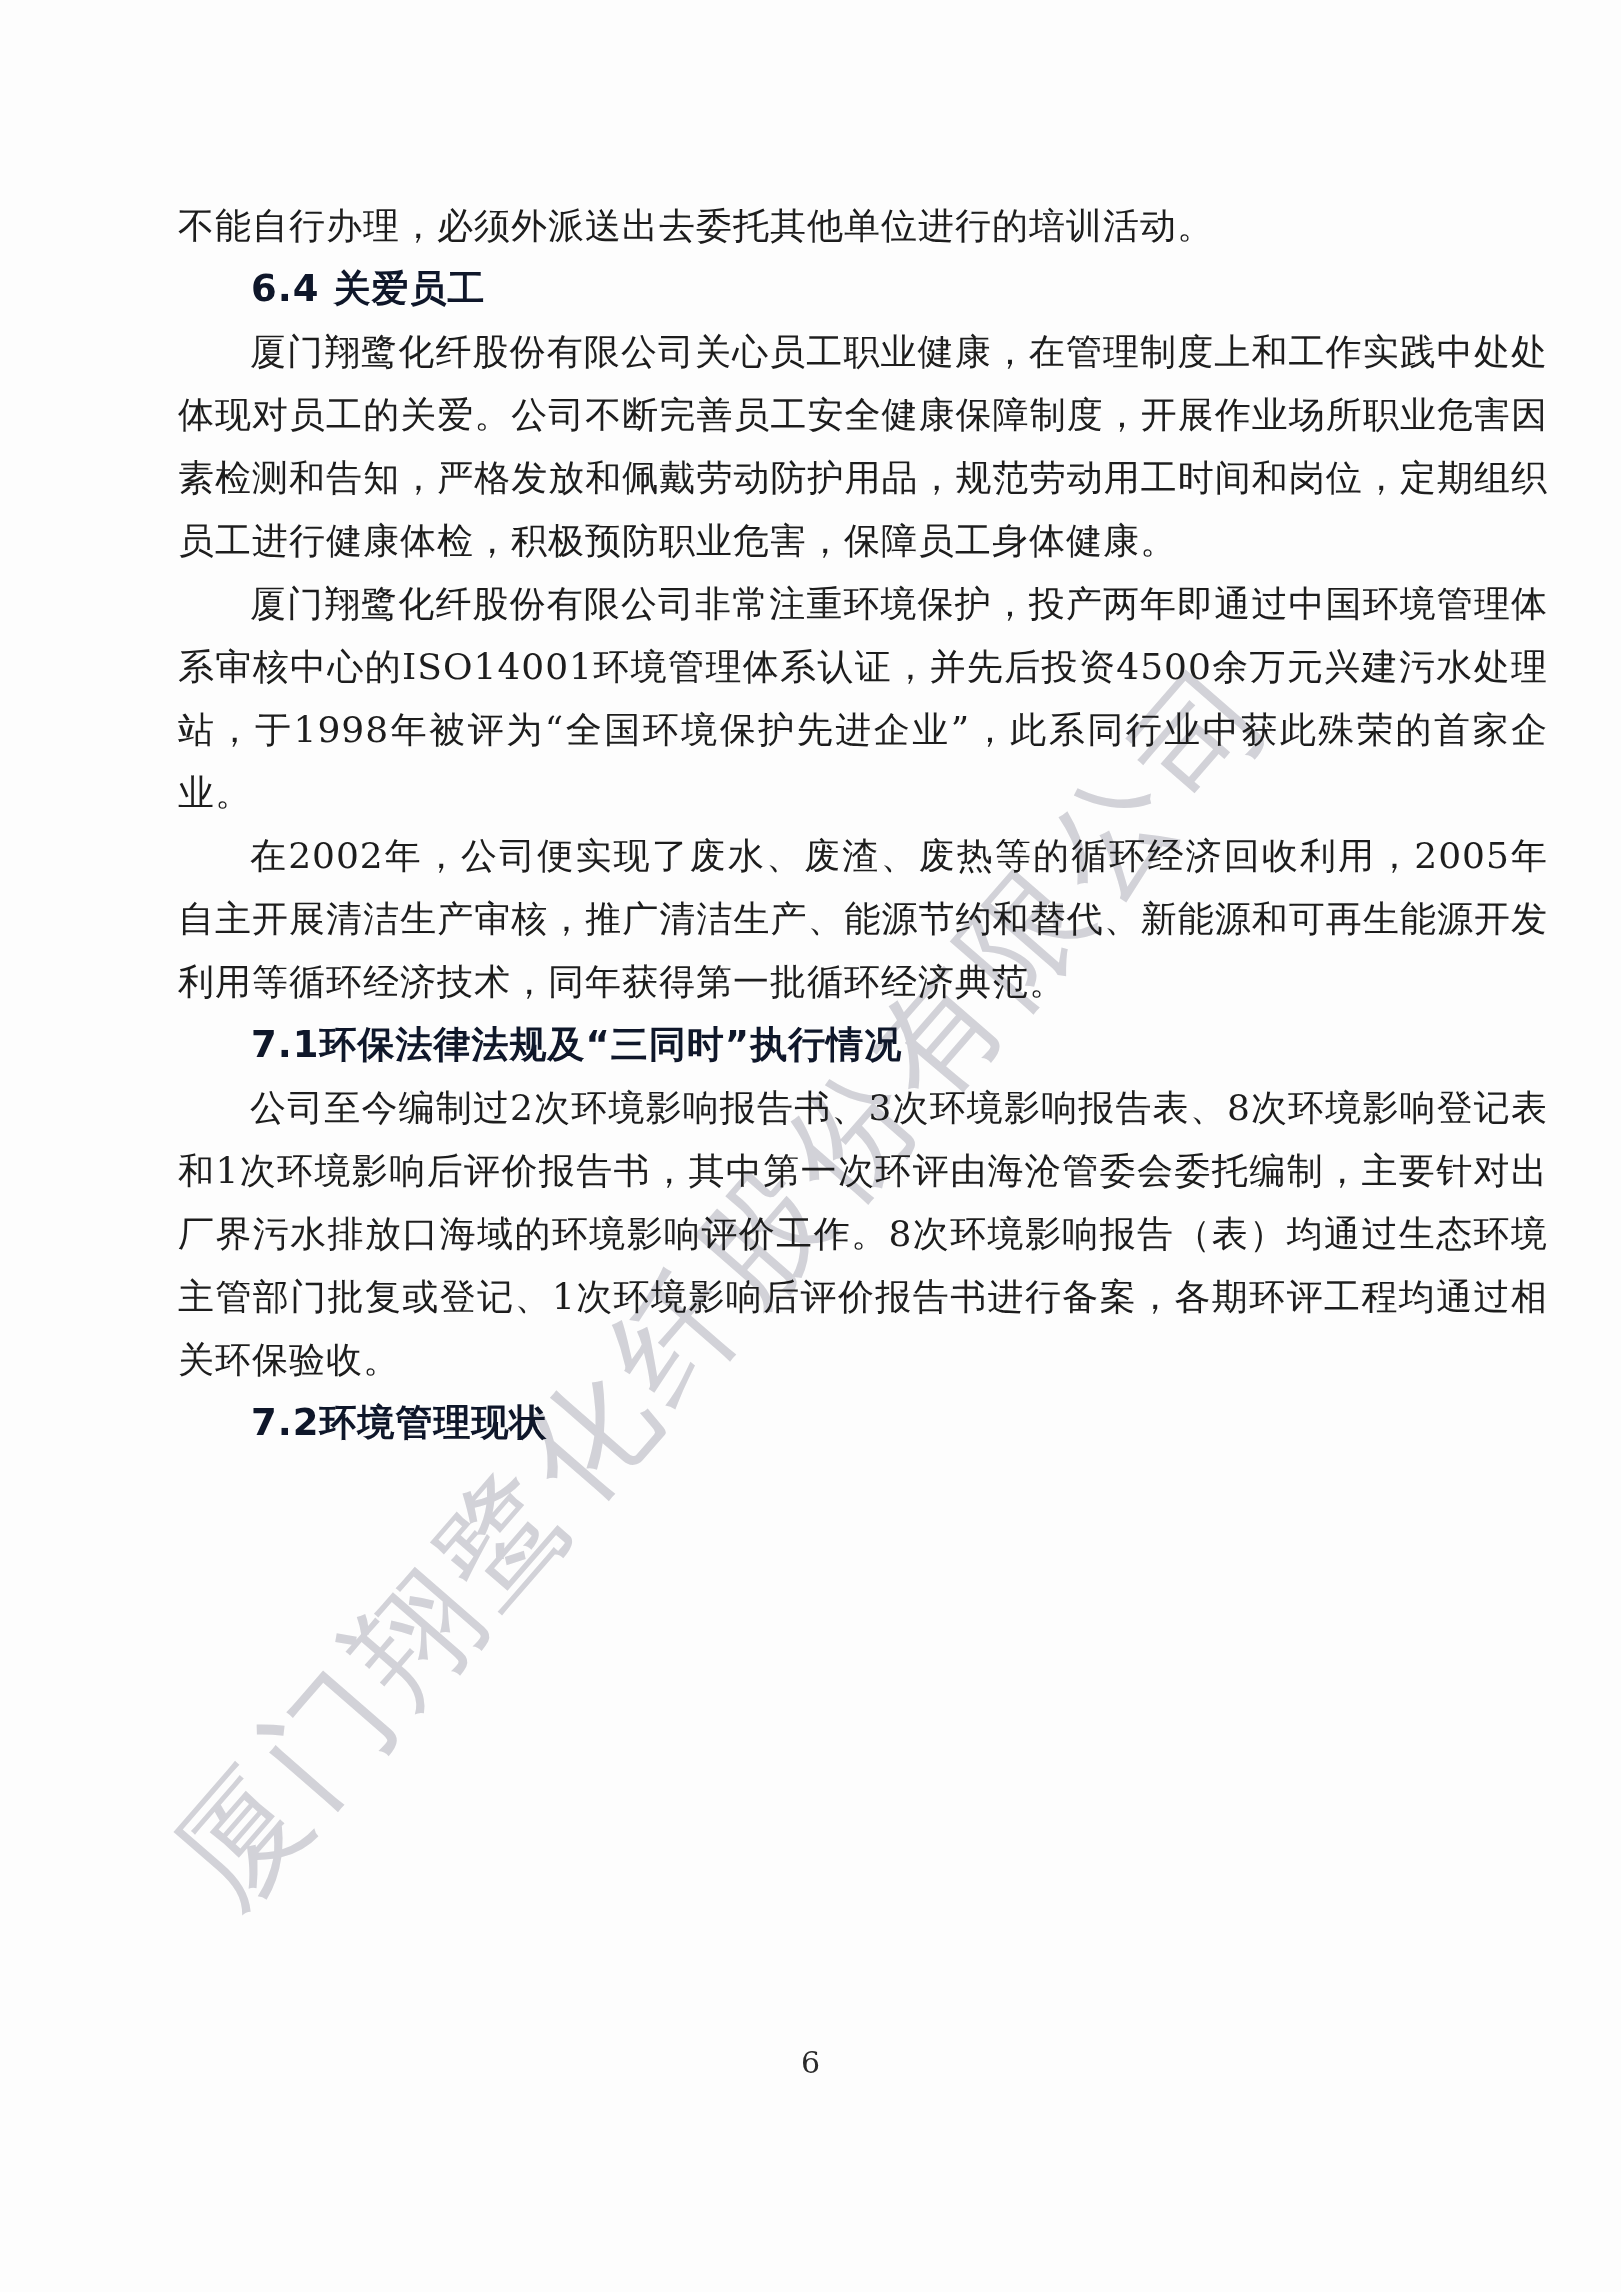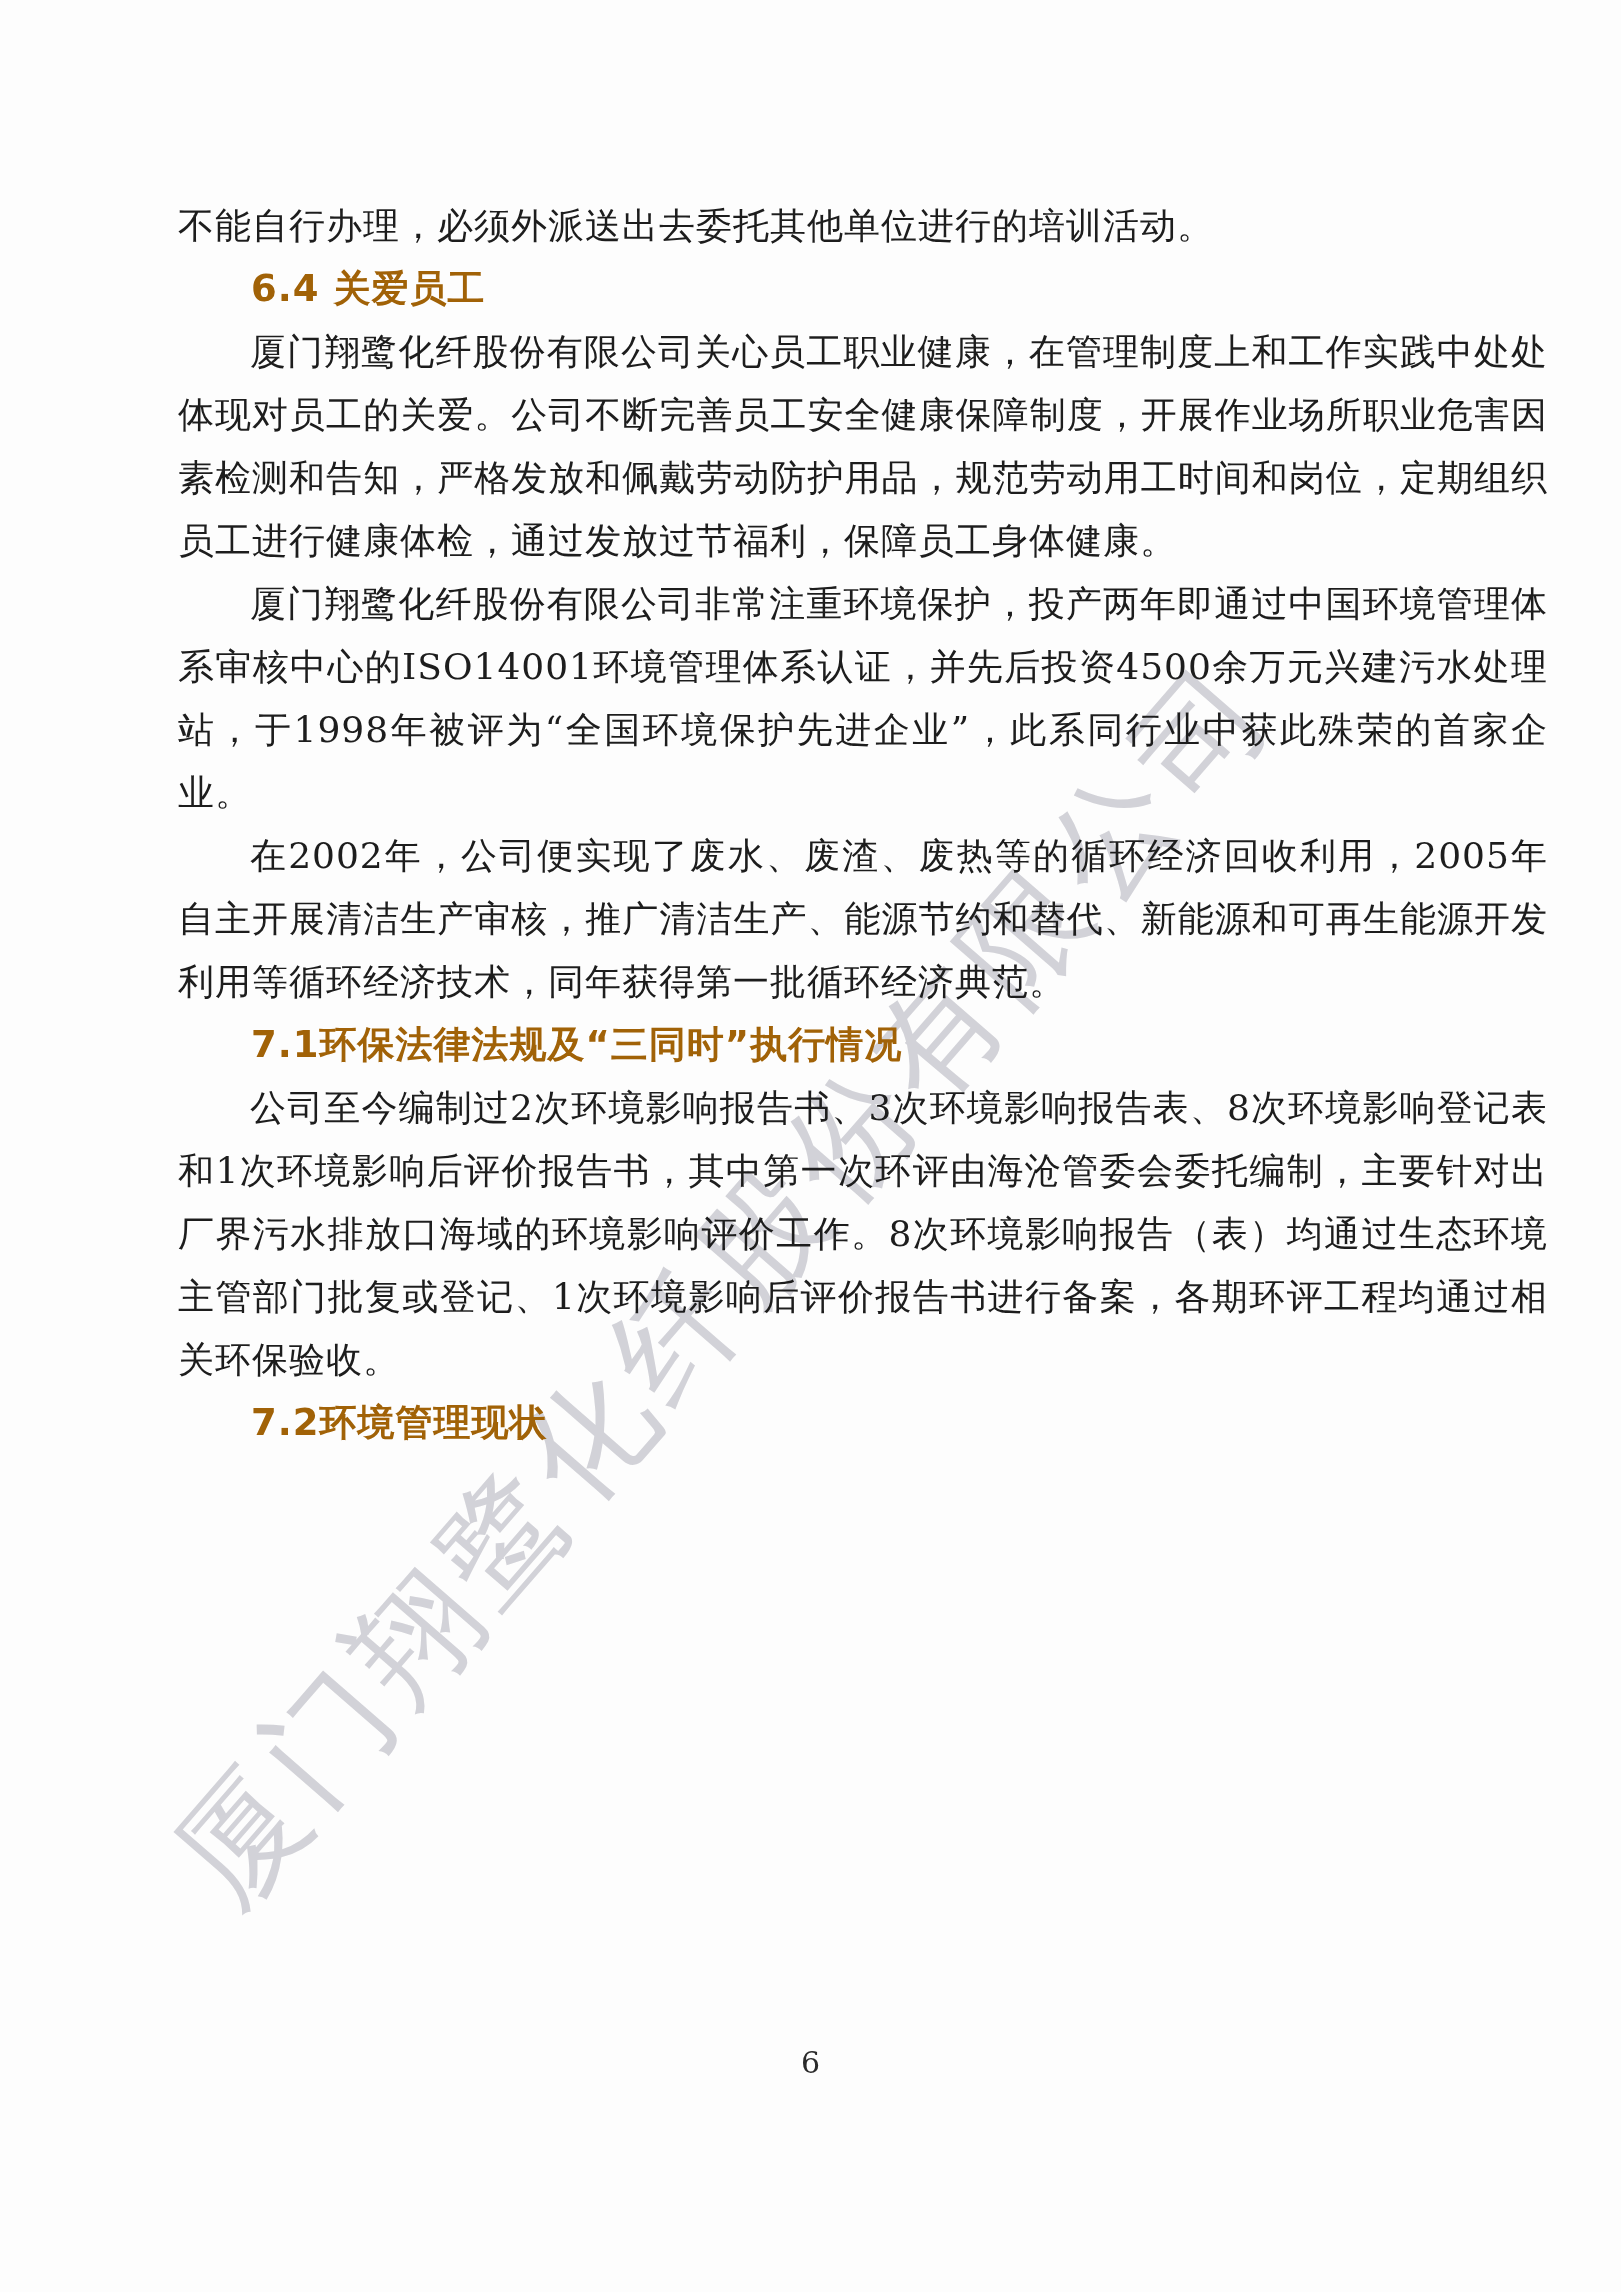--- a/index.html
+++ b/index.html
@@ -58,21 +58,21 @@
     color: #161616;
   }
   h3.section {
     margin: 0;
     font-family: "DejaVu Sans", sans-serif;
     font-size: 37px;
     font-weight: 700;
     line-height: 63px;
     letter-spacing: 1px;
     text-indent: 73px;
-    color: #a16207;
+    color: #0f172a;
   }
   .page-number {
     position: absolute;
     left: 0;
     top: 2045px;
     width: 100%;
     text-align: center;
     font-family: "DejaVu Serif", serif;
     font-size: 30px;
     color: #2a2a2a;
@@ -85,21 +85,21 @@
 <div class="page">
 
   <div class="watermark" style="color: rgb(183, 183, 192);">厦门翔鹭化纤股份有限公司</div>
 
   <div class="content">
 
     <p class="para-flush">不能自行办理，必须外派送出去委托其他单位进行的培训活动。</p>
 
     <h3 class="section">6.4 关爱员工</h3>
 
-    <p class="para">厦门翔鹭化纤股份有限公司关心员工职业健康，在管理制度上和工作实践中处处体现对员工的关爱。公司不断完善员工安全健康保障制度，开展作业场所职业危害因素检测和告知，严格发放和佩戴劳动防护用品，规范劳动用工时间和岗位，定期组织员工进行健康体检，通过发放过节福利，保障员工身体健康。</p>
+    <p class="para">厦门翔鹭化纤股份有限公司关心员工职业健康，在管理制度上和工作实践中处处体现对员工的关爱。公司不断完善员工安全健康保障制度，开展作业场所职业危害因素检测和告知，严格发放和佩戴劳动防护用品，规范劳动用工时间和岗位，定期组织员工进行健康体检，积极预防职业危害，保障员工身体健康。</p>
 
 
 
     <p class="para">厦门翔鹭化纤股份有限公司非常注重环境保护，投产两年即通过中国环境管理体系审核中心的ISO14001环境管理体系认证，并先后投资4500余万元兴建污水处理站，于1998年被评为“全国环境保护先进企业”，此系同行业中获此殊荣的首家企业。</p>
 
     <p class="para">在2002年，公司便实现了废水、废渣、废热等的循环经济回收利用，2005年自主开展清洁生产审核，推广清洁生产、能源节约和替代、新能源和可再生能源开发利用等循环经济技术，同年获得第一批循环经济典范。</p>
 
     <h3 class="section">7.1环保法律法规及“三同时”执行情况</h3>
 
     <p class="para">公司至今编制过2次环境影响报告书、3次环境影响报告表、8次环境影响登记表和1次环境影响后评价报告书，其中第一次环评由海沧管委会委托编制，主要针对出厂界污水排放口海域的环境影响评价工作。8次环境影响报告（表）均通过生态环境主管部门批复或登记、1次环境影响后评价报告书进行备案，各期环评工程均通过相关环保验收。</p>

